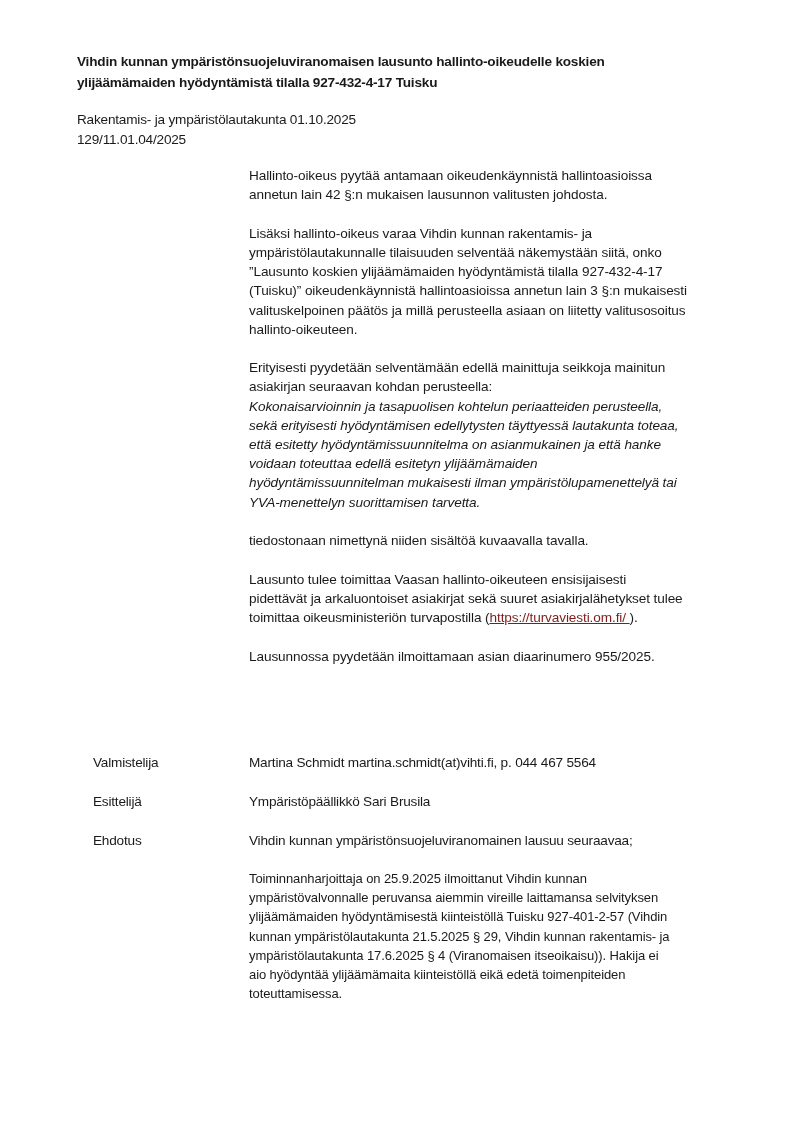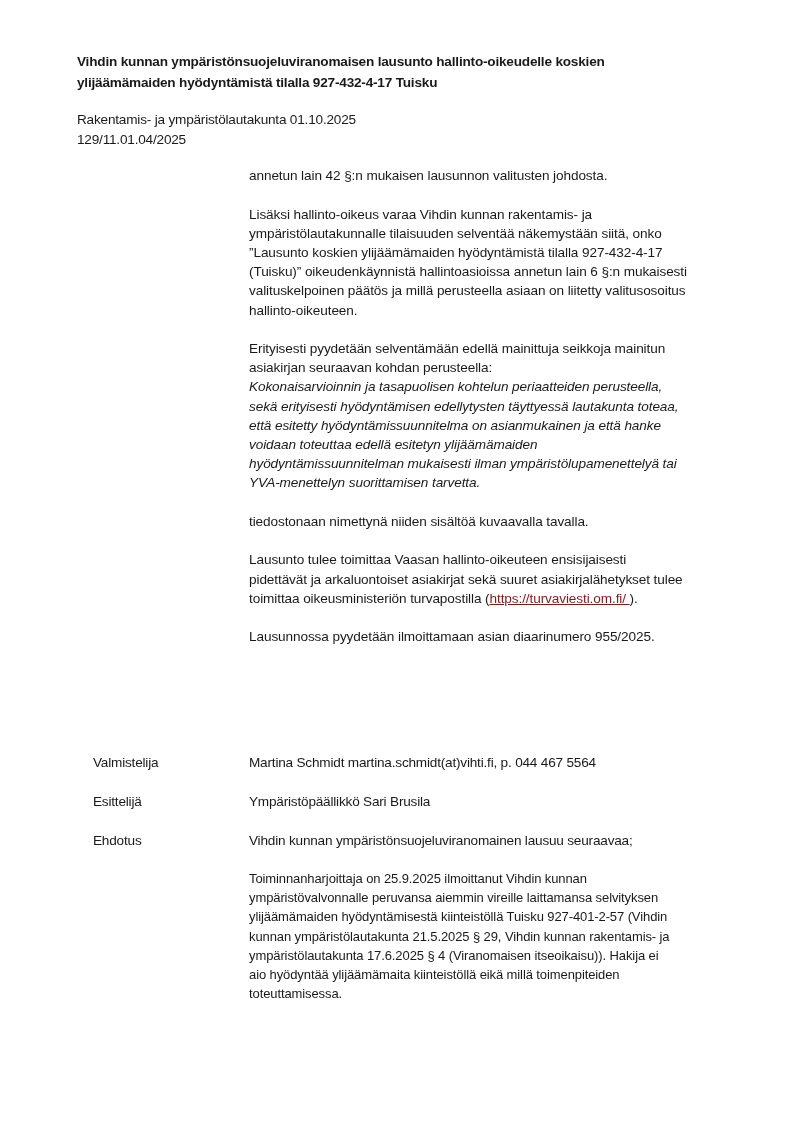--- a/index.html
+++ b/index.html
@@ -49,27 +49,28 @@
     <div>ylijäämämaiden hyödyntämistä tilalla 927-432-4-17 Tuisku</div>
   </div>
 
   <div class="meta">
     <div>Rakentamis- ja ympäristölautakunta  01.10.2025</div>
     <div>129/11.01.04/2025</div>
   </div>
 
   <div class="body">
     <p>
+      <span class="line">Hallinto-oikeus pyytää antamaan oikeudenkäynnistä hallintoasioissa</span>
       <span class="line">annetun  lain 42 §:n mukaisen lausunnon valitusten johdosta.</span>
     </p>
     <p>
       <span class="line">Lisäksi hallinto-oikeus varaa Vihdin kunnan rakentamis- ja</span>
       <span class="line">ympäristölautakunnalle tilaisuuden selventää näkemystään siitä, onko</span>
       <span class="line">”Lausunto koskien ylijäämämaiden hyödyntämistä tilalla 927-432-4-17</span>
-      <span class="line">(Tuisku)” oikeudenkäynnistä hallintoasioissa annetun lain 6 §:n mukaisesti</span>
+      <span class="line">(Tuisku)” oikeudenkäynnistä hallintoasioissa annetun lain 3 §:n mukaisesti</span>
       <span class="line">valituskelpoinen päätös ja millä perusteella asiaan on liitetty valitusosoitus</span>
       <span class="line">hallinto-oikeuteen.</span>
     </p>
     <p>
       <span class="line">Erityisesti pyydetään selventämään edellä mainittuja seikkoja mainitun</span>
       <span class="line">asiakirjan seuraavan kohdan perusteella:</span>
       <span class="line italic">Kokonaisarvioinnin ja tasapuolisen kohtelun periaatteiden perusteella,</span>
       <span class="line italic">sekä erityisesti hyödyntämisen  edellytysten täyttyessä lautakunta toteaa,</span>
       <span class="line italic">että esitetty hyödyntämissuunnitelma on asianmukainen ja että hanke</span>
       <span class="line italic">voidaan toteuttaa edellä esitetyn ylijäämämaiden</span>
@@ -103,17 +104,17 @@
     <span class="label">Ehdotus</span>
     <span class="value">Vihdin kunnan ympäristönsuojeluviranomainen  lausuu seuraavaa;</span>
   </div>
 
   <div class="final">
     <span class="line">Toiminnanharjoittaja on 25.9.2025 ilmoittanut Vihdin kunnan</span>
     <span class="line">ympäristövalvonnalle peruvansa aiemmin vireille laittamansa selvityksen</span>
     <span class="line">ylijäämämaiden hyödyntämisestä kiinteistöllä Tuisku 927-401-2-57 (Vihdin</span>
     <span class="line">kunnan ympäristölautakunta 21.5.2025 § 29, Vihdin kunnan rakentamis- ja</span>
     <span class="line">ympäristölautakunta 17.6.2025 § 4 (Viranomaisen itseoikaisu)). Hakija ei</span>
-    <span class="line">aio hyödyntää ylijäämämaita kiinteistöllä eikä millä toimenpiteiden</span>
+    <span class="line">aio hyödyntää ylijäämämaita kiinteistöllä eikä edetä toimenpiteiden</span>
     <span class="line">toteuttamisessa.</span>
   </div>
 
 </div>
 
 </body></html>

